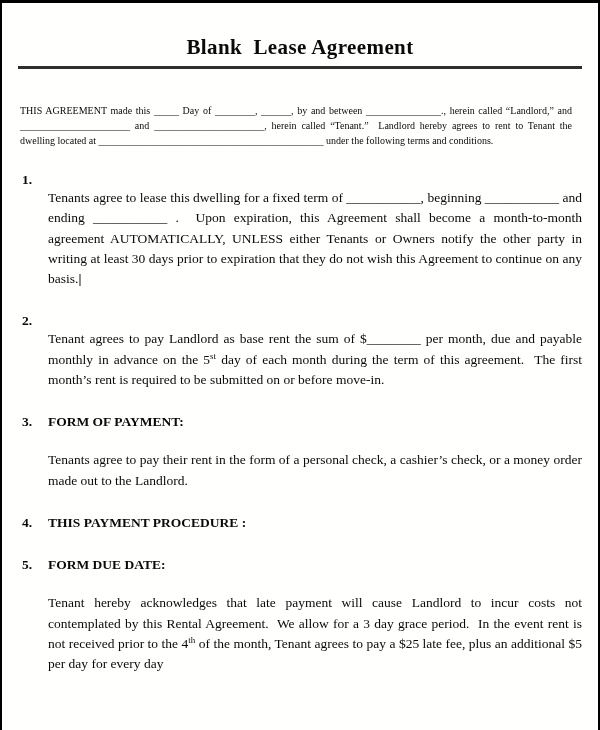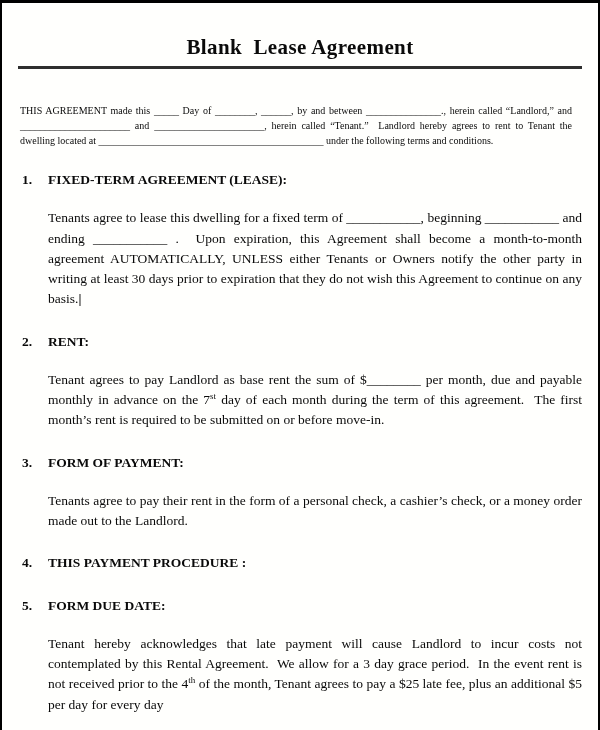--- a/index.html
+++ b/index.html
@@ -88,30 +88,28 @@
   <h1 class="title">Blank  Lease Agreement</h1>
   <div class="title-rule"></div>
 
   <p class="intro">THIS AGREEMENT made this _____ Day of ________, ______, by and between _______________., herein called “Landlord,” and ______________________ and ______________________, herein called “Tenant.”  Landlord hereby agrees to rent to Tenant the dwelling located at _____________________________________________ under the following terms and conditions.</p>
 
   <div class="sections">
 
     <div class="section">
       <div class="num">1.</div>
       <div class="content">
-        <div class="heading">FIXED-TERM AGREEMENT (LEASE):</div>
         <div class="body"><span>Tenants agree to lease this dwelling for a fixed term of ___________, beginning ___________ and ending ___________ .  Upon expiration, this Agreement shall become a month-to-month agreement AUTOMATICALLY, UNLESS either Tenants or Owners notify the other party in writing at least 30 days prior to expiration that they do not wish this Agreement to continue on any basis.</span><span class="cursor">|</span></div>
       </div>
     </div>
 
     <div class="section">
       <div class="num">2.</div>
       <div class="content">
-        <div class="heading">RENT:</div>
-        <div class="body"><span>Tenant agrees to pay Landlord as base rent the sum of $________ per month, due and payable monthly in advance on the 7</span><sup>st</sup><span> day of each month during the term of this agreement.  The first month’s rent is required to be submitted on or before move-in.</span></div>
+        <div class="body"><span>Tenant agrees to pay Landlord as base rent the sum of $________ per month, due and payable monthly in advance on the 5</span><sup>st</sup><span> day of each month during the term of this agreement.  The first month’s rent is required to be submitted on or before move-in.</span></div>
       </div>
     </div>
 
     <div class="section">
       <div class="num">3.</div>
       <div class="content">
         <div class="heading">FORM OF PAYMENT:</div>
         <div class="body">Tenants agree to pay their rent in the form of a personal check, a cashier’s check, or a money order made out to the Landlord.</div>
       </div>
     </div>

